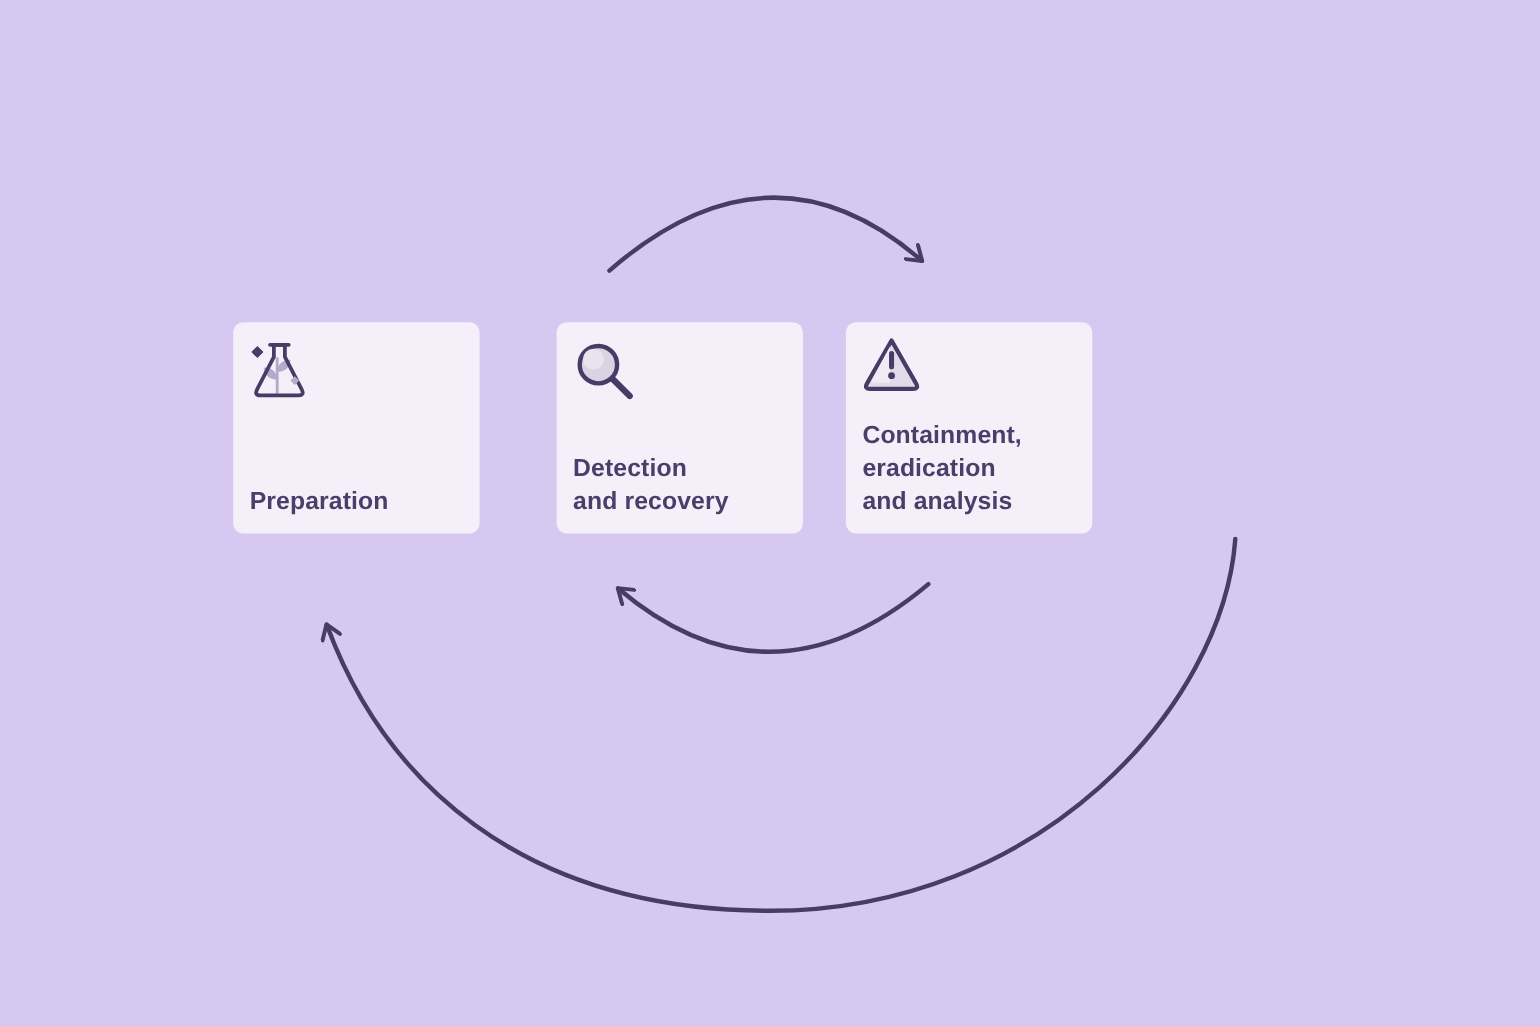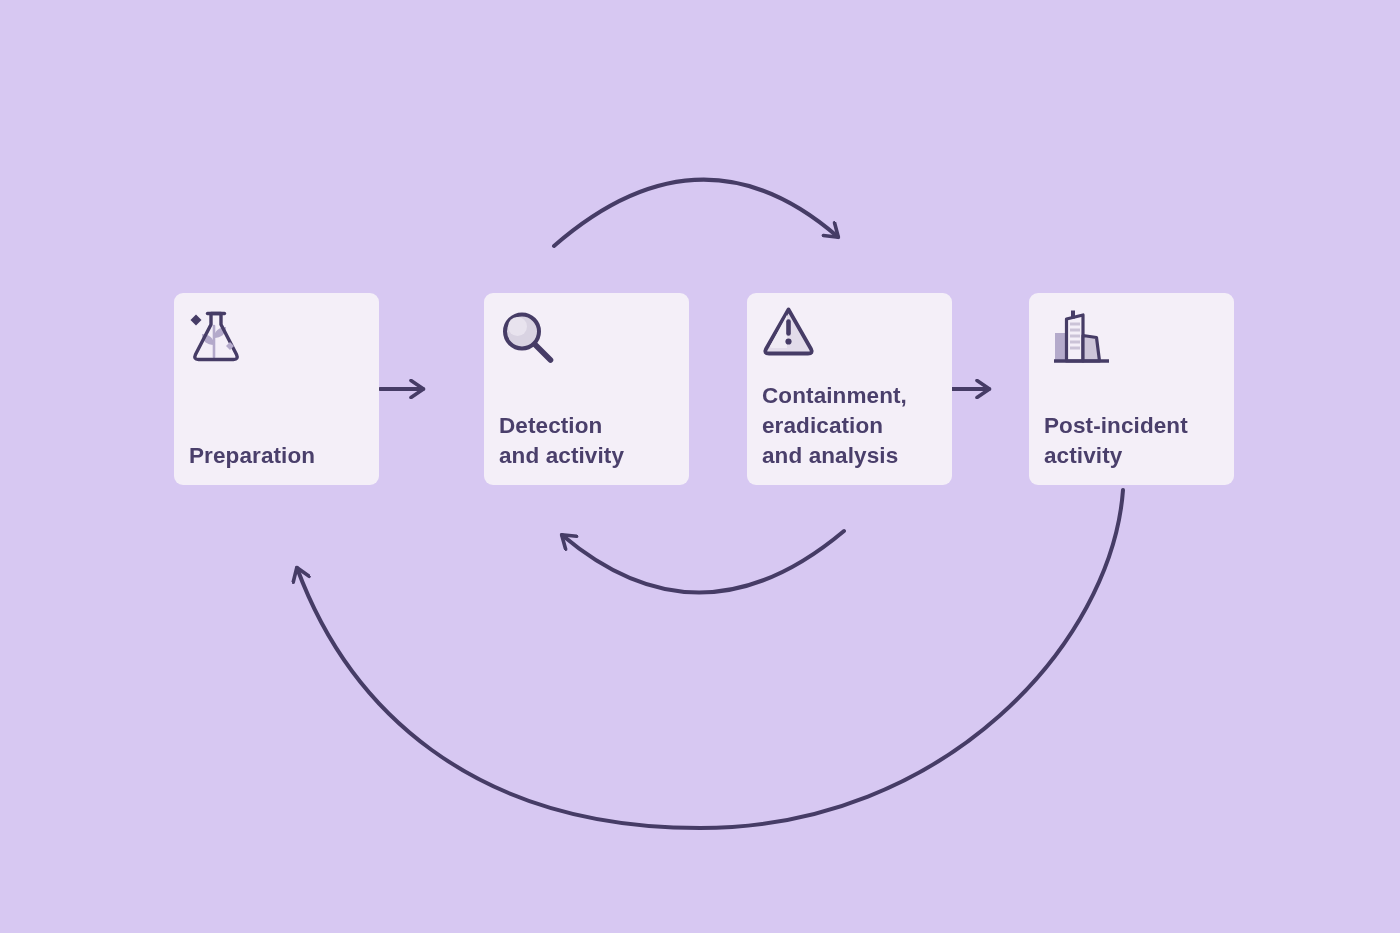--- a/index.html
+++ b/index.html
@@ -5,22 +5,22 @@
   html,body{margin:0;padding:0;background:#b9a6e6;}
   .stage{
     position:relative;width:1400px;height:933px;overflow:hidden;
     background:var(--background,#d7c8f2);
     font-family:"Liberation Sans",sans-serif;
   }
   .connectors{position:absolute;left:0;top:0;width:1400px;height:933px;}
   .connector{stroke:var(--ink,#463c66);stroke-width:4;fill:none;stroke-linecap:round;}
   .connector-head{stroke:var(--ink,#463c66);}
   .card{
-    position:absolute;top:293px;width:205px;height:192px;
-    background:var(--card,#f4eff8);border-radius:9px;
+    position:absolute;top:293px;width:224px;height:192px;
+    background:var(--card,#f4eff8);border-radius:9px;margin-left:22px;
   }
   .card .icon{position:absolute;left:0;top:0;width:90px;height:85px;color:var(--ink,#463c66);}
   .label{
     position:absolute;left:15px;right:2px;bottom:14px;
     font-size:22.5px;font-weight:700;line-height:30px;letter-spacing:.1px;
     color:var(--text,#4a3f6b);
   }
   .label span{display:block;white-space:nowrap;}
   .ink-stroke{stroke:currentColor;fill:none;}
   .ink-fill{fill:currentColor;}
@@ -38,21 +38,21 @@
         <path class="connector-head" d="M3.5,1.5 L16,10 L3.5,18.5" fill="none" stroke-width="3.6" stroke-linecap="round" stroke-linejoin="round"></path>
       </marker>
     </defs>
     <path class="connector" d="M380,389 H423" marker-end="url(#ah)"></path>
     <path class="connector" d="M554,246 Q701,118 838,237" marker-end="url(#ah)"></path>
     <path class="connector" d="M844,531 Q700,652 562,535" marker-end="url(#ah)"></path>
     <path class="connector" d="M946,389 H989" marker-end="url(#ah)"></path>
     <path class="connector" d="M1123,490 C1112,642 945,828 700,828 C470,828 348,706 297,568" marker-end="url(#ah)"></path>
   </svg>
 
-  <div class="card" style="left:174px">
+  <div class="card" style="left:190px">
     <svg class="icon" viewBox="0 0 90 85" aria-hidden="true">
       <path class="accent-fill" d="M40,52 C33,52 28,48 28,41 C35,41 40,45 40,52 Z"></path>
       <path class="accent-fill" d="M40,45 C47,45 52,41 52,34 C45,34 40,38 40,45 Z"></path>
       <path class="accent-stroke" d="M40,64 C40,54 40,44 40,33" stroke-width="2.6" stroke-linecap="round"></path>
       <path class="ink-stroke" d="M37,20.5 H47 V31.5 L62.5,61.5 Q64.8,66.5 59.5,66.5 H24.5 Q19.2,66.5 21.5,61.5 L37,31.5 Z" stroke-width="3.4" stroke-linejoin="round" stroke-linecap="round"></path>
       <path class="ink-stroke" d="M33.5,20.5 H50.5" stroke-width="3.4" stroke-linecap="round"></path>
       <path class="ink-fill" d="M22,21.5 L27.5,27 L22,32.5 L16.5,27 Z"></path>
       <path class="accent-fill" d="M56,49 L60,53 L56,57 L52,53 Z"></path>
     </svg>
     <div class="label">
@@ -61,52 +61,32 @@
   </div>
 
   <div class="card" style="left:484px">
     <svg class="icon" viewBox="0 0 90 85" aria-hidden="true">
       <circle cx="38" cy="38.5" r="17" fill="#d9d3e2" class="ink-stroke" style="fill:var(--icon-fill-light,#d9d3e2)" stroke-width="4"></circle>
       <circle cx="33.5" cy="33.5" r="9.5" style="fill:var(--icon-fill-lighter,#e8e3ee)"></circle>
       <path class="ink-stroke" d="M51,51.5 L66.5,67" stroke-width="5.6" stroke-linecap="round"></path>
     </svg>
     <div class="label">
       <span>Detection</span>
-      <span>and activity</span>
+      <span>and recovery</span>
     </div>
   </div>
 
   <div class="card" style="left:747px">
     <svg class="icon" viewBox="0 0 90 85" aria-hidden="true">
       <path style="fill:var(--icon-triangle-fill,#e2dcea)" class="ink-stroke" stroke-width="3.8" stroke-linejoin="round" d="M41.5,16.5 L64,56 Q66.4,60.5 61,60.5 H22 Q16.6,60.5 19,56 Z"></path>
       <path fill="#efebf4" d="M40,22 L23.5,52.5 Q22.3,55 25.5,55 H40 Z"></path>
       <path class="ink-stroke" d="M41.5,28.5 V40.5" stroke-width="4.6" stroke-linecap="round"></path>
       <circle class="ink-fill" cx="41.5" cy="48.5" r="3.1"></circle>
     </svg>
     <div class="label">
       <span>Containment,</span>
       <span>eradication</span>
       <span>and analysis</span>
     </div>
   </div>
 
-  <div class="card" style="left:1029px">
-    <svg class="icon" viewBox="0 0 90 85" aria-hidden="true">
-      <rect class="accent-fill" x="26" y="40" width="11.5" height="28"></rect>
-      <path style="fill:var(--card,#f4eff8)" class="ink-stroke" stroke-width="3.2" stroke-linejoin="round" d="M37.5,26 L54,22 V68 H37.5 Z"></path>
-      <rect class="ink-fill" x="42" y="17.5" width="4" height="8"></rect>
-      <g style="fill:var(--icon-window,#cbc3d7)">
-        <rect x="41" y="29.5" width="10" height="3"></rect>
-        <rect x="41" y="35.5" width="10" height="3"></rect>
-        <rect x="41" y="41.5" width="10" height="3"></rect>
-        <rect x="41" y="47.5" width="10" height="3"></rect>
-        <rect x="41" y="53.5" width="10" height="3"></rect>
-      </g>
-      <path style="fill:var(--icon-building-side,#cdc5d9)" class="ink-stroke" stroke-width="3.2" stroke-linejoin="round" d="M54,42.5 L67.5,44.5 L70.5,68 H54 Z"></path>
-      <path class="ink-stroke" d="M25,68 H80" stroke-width="3.6"></path>
-    </svg>
-    <div class="label">
-      <span>Post-incident</span>
-      <span>activity</span>
-    </div>
-  </div>
 
 </div>
 
 </body></html>

